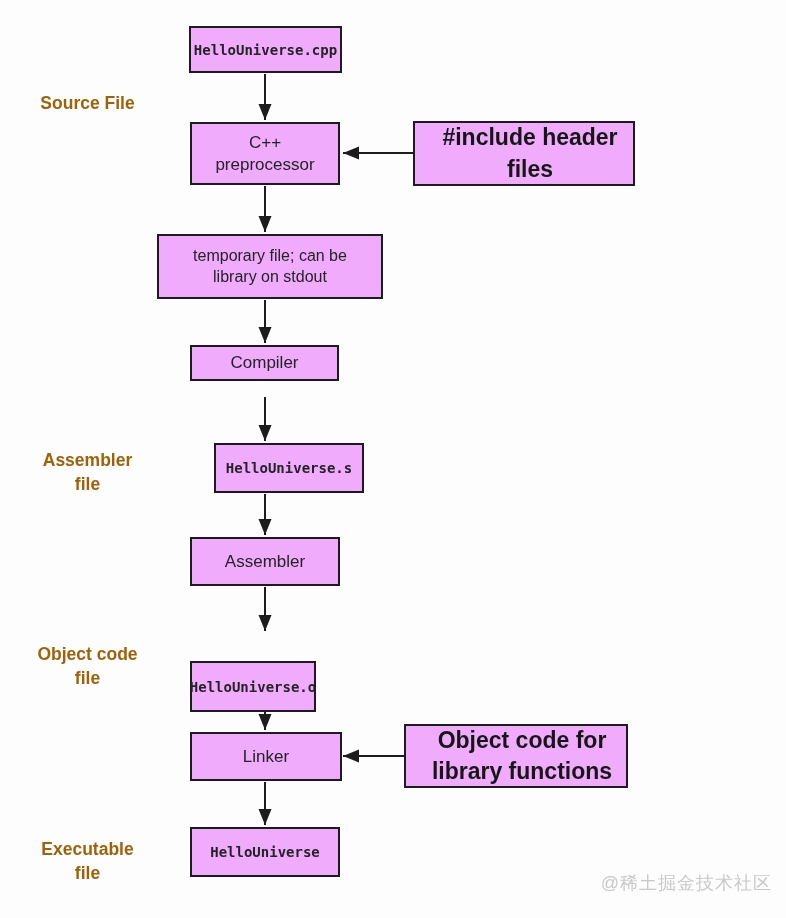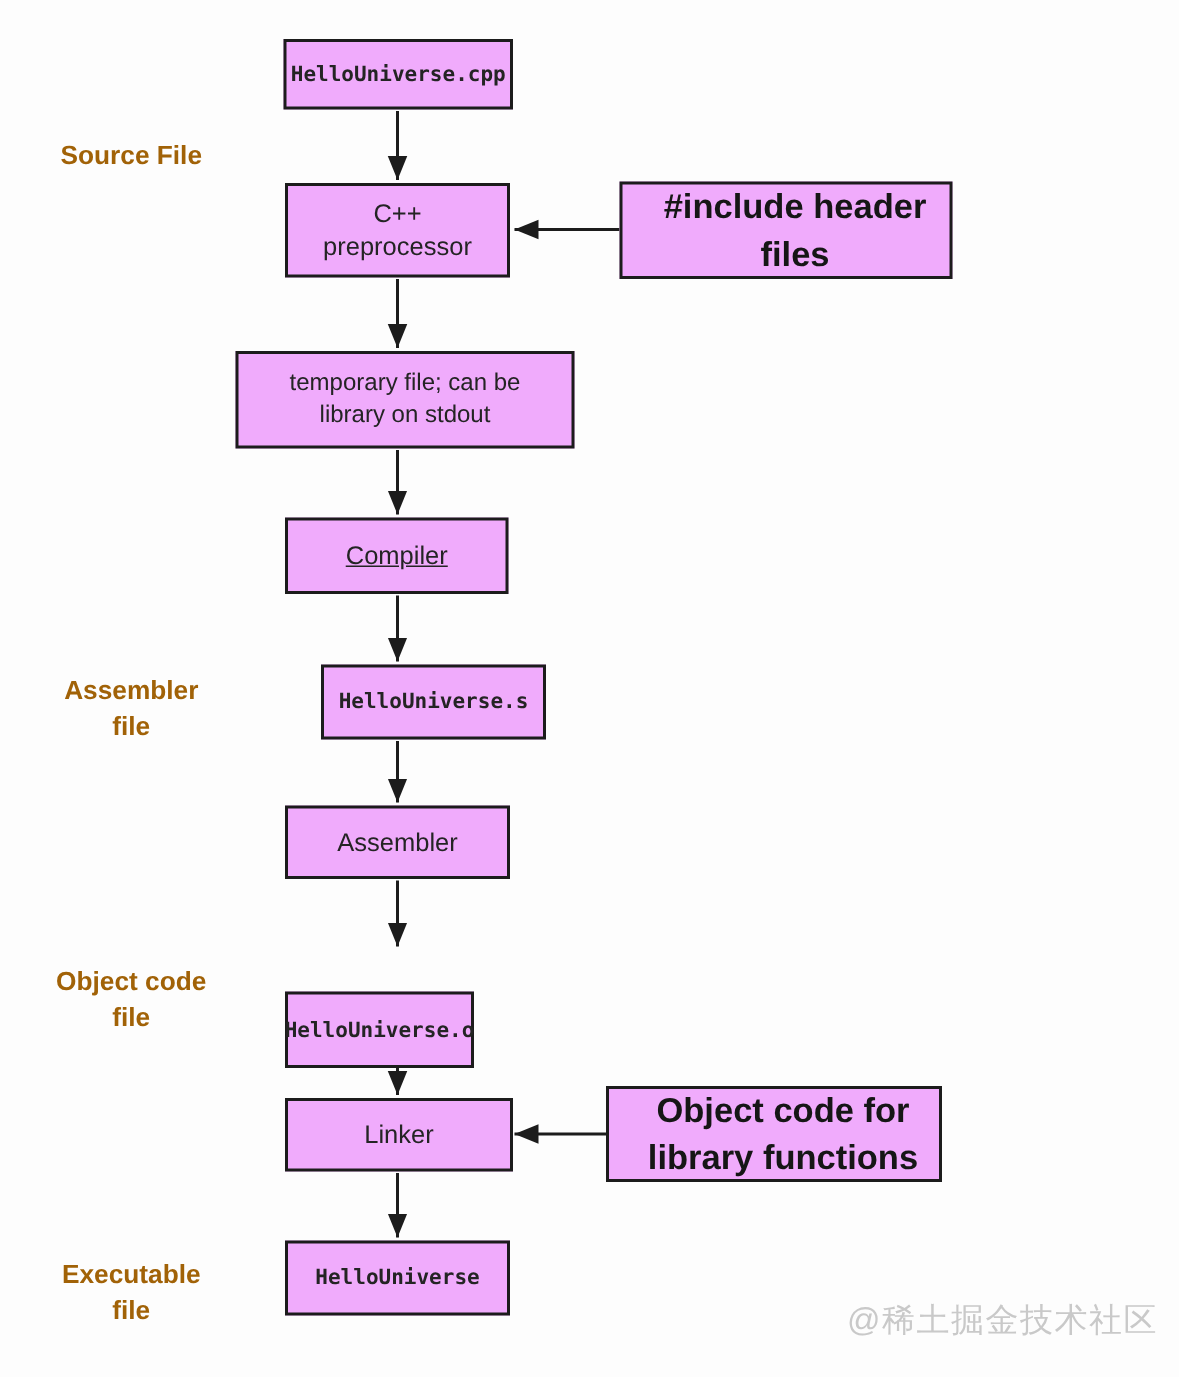--- a/index.html
+++ b/index.html
@@ -62,39 +62,39 @@
     font-weight: bold;
     color: #a16207;
     text-align: center;
     white-space: pre-line;
     line-height: 1.35;
   }
   
   #n-source-cpp   { left: 189px; top: 26px;  width: 153px; height: 47px; }
   #n-preprocessor { left: 190px; top: 122px; width: 150px; height: 63px; }
   #n-temp-file    { left: 157px; top: 234px; width: 226px; height: 65px; }
-  #n-compiler     { left: 190px; top: 345px; width: 149px; height: 51px; text-decoration: underline; }
+  #n-compiler     { left: 190px; top: 345px; width: 149px; height: 36px; }
   #n-assembly-s   { left: 190px; top: 443px; width: 150px; height: 50px; margin-left: 24px; }
   #n-assembler    { left: 190px; top: 537px; width: 150px; height: 49px; }
   #n-object-o     { left: 190px; top: 633px; width: 126px; height: 51px; margin-top: 28px; }
   #n-linker       { left: 190px; top: 732px; width: 152px; height: 49px; }
   #n-executable   { left: 190px; top: 827px; width: 150px; height: 50px; }
   #n-include-note { left: 413px; top: 121px; width: 222px; height: 65px; }
   #n-libobj-note  { left: 404px; top: 680px; width: 224px; height: 64px; margin-top: 44px; }
 
   #lbl-source     { left: 20px; top: 92px;  width: 135px; }
   #lbl-assembler  { left: 20px; top: 449px; width: 135px; }
   #lbl-object     { left: 14px; top: 643px; width: 147px; }
   #lbl-executable { left: 20px; top: 838px; width: 135px; }
 
   #watermark {
     position: absolute;
     right: 14px;
     bottom: 23px;
-    font-size: 22px;
+    font-size: 18px;
     color: #c9c9c9;
     letter-spacing: 1px;
   }
 </style>
 </head>
 <body>
 
 <div id="canvas">
 
   <svg class="arrow-layer" viewBox="0 0 786 918" xmlns="http://www.w3.org/2000/svg">

